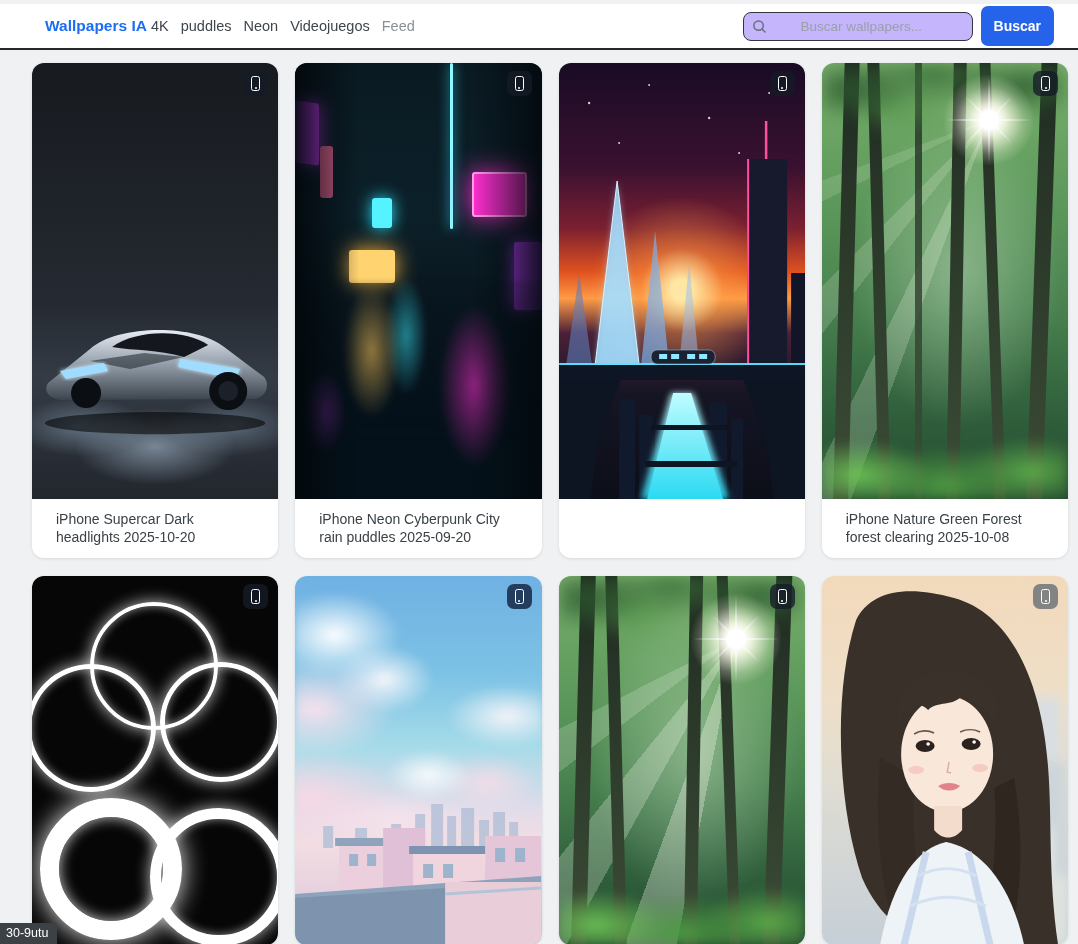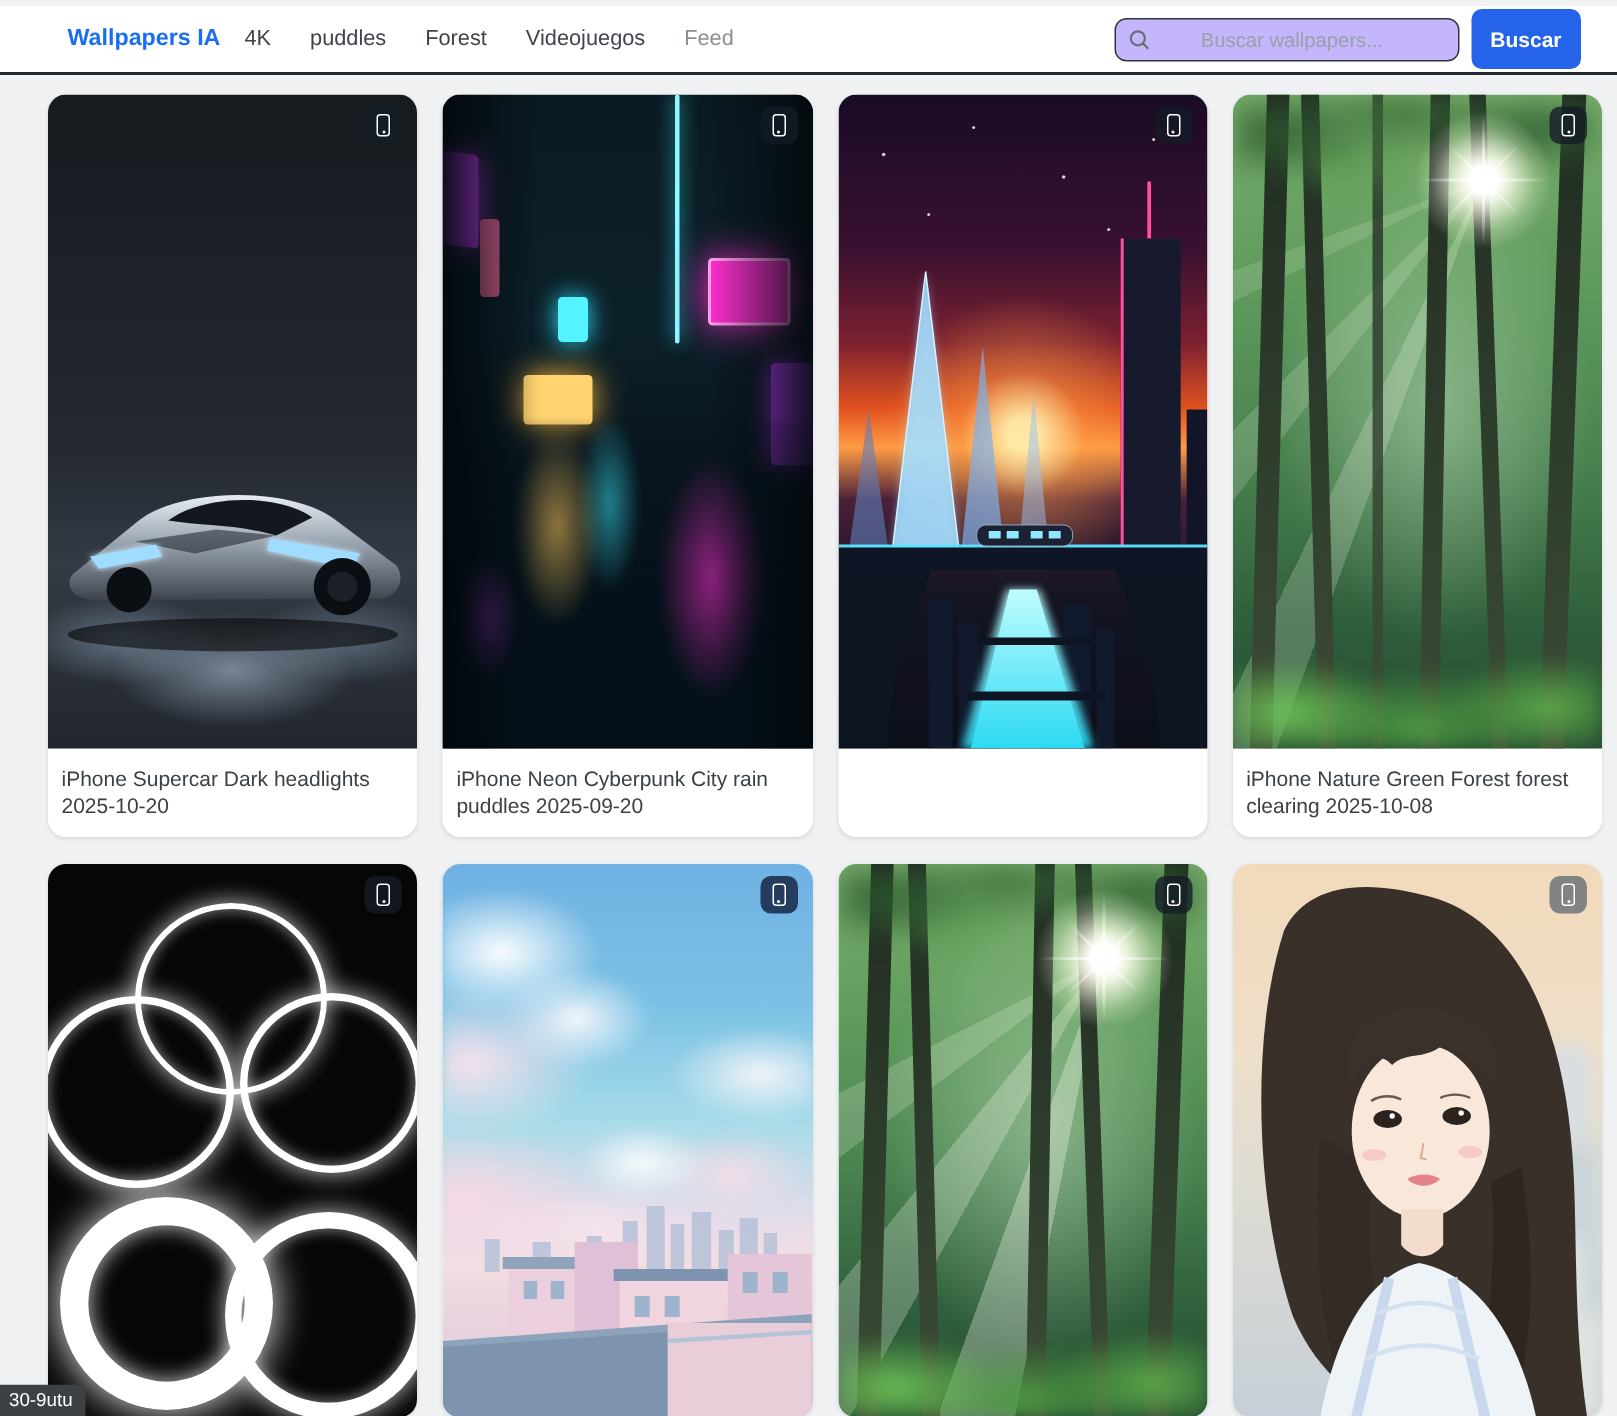--- a/index.html
+++ b/index.html
@@ -2,22 +2,22 @@
 <html><head>
 <meta charset="utf-8">
 <style>
   * { margin:0; padding:0; box-sizing:border-box; }
   html,body { width:1078px; height:944px; overflow:hidden;
     font-family:"Liberation Sans", sans-serif; background:#eff1f3; }
 
   
   .header { position:relative; margin-top:4px; height:46px; background:#fff;
     border-bottom:2px solid #24272b; display:flex; align-items:center; padding:0 24px 0 45px; }
-  .brand { color:#1b6ef3; font-weight:bold; font-size:15.5px; margin-right:16px; cursor:pointer; }
-  .nav { display:flex; align-items:flex-end; gap:26px; }
+  .brand { color:#1b6ef3; font-weight:bold; font-size:15.5px; margin-right:4px; cursor:pointer; }
+  .nav { display:flex; align-items:flex-end; gap:12px; }
   .nav-item { font-size:14.5px; color:#3f454d; cursor:pointer; }
   .nav-item.muted { color:#8a9097; }
   .search-wrap { margin-left:auto; display:flex; align-items:center; gap:8px; }
   .search-box { display:flex; align-items:center; width:230px; height:29px; background:#c4b5fd;
     border:1.7px solid #33373c; border-radius:8px; padding:0 8px;gap:28px; }
   .search-box svg { flex:0 0 auto; margin-right:6px; }
   .search-input { border:none; outline:none; width:100%; font-size:13.5px; color:#333;
     font-family:"Liberation Sans", sans-serif; background:transparent; }
   .search-input::placeholder { color:#9aa0a6; }
   .search-btn { height:40px; padding:0 13px; background:#2563eb; color:#fff; border:none;
@@ -25,21 +25,21 @@
     font-family:"Liberation Sans", sans-serif; }
 
   
   .grid { padding:13px 10px 0 32px; display:grid; grid-template-columns:repeat(4,1fr);
     column-gap:17px; row-gap:18px; }
   .card { background:#fff; border-radius:12px; box-shadow:0 1px 3px rgba(40,50,60,.12);
     overflow:hidden; cursor:pointer; }
   .thumb { position:relative; height:436px; overflow:hidden; }
   .row2 .thumb { height:369px; }
   .row2 { height:369px; }
-  .card-title { padding:11px 9px; font-size:14px; line-height:1.32; color:#3b4247; min-height:59px; }
+  .card-title { padding:11px 24px; font-size:14px; line-height:1.32; color:#3b4247; min-height:59px; }
 
   
   .badge { position:absolute; top:8px; right:10px; width:25px; height:25px; z-index:9;
     background:rgba(20,27,38,.78); border-radius:7px; display:flex; align-items:center; justify-content:center; }
   .badge.navy { background:rgba(22,40,70,.85); }
   .badge.gray { background:rgba(110,116,122,.85); }
   .phone-glyph { width:9px; height:15px; border:1.5px solid #fff; border-radius:2.5px; position:relative; }
   .phone-glyph::after { content:""; position:absolute; left:50%; bottom:1px; width:2px; height:2px;
     margin-left:-1px; background:#fff; border-radius:50%; }
 
@@ -154,21 +154,21 @@
     font-size:12.5px; padding:3px 9px 4px 6px; border-top-right-radius:3px; }
 </style>
 </head>
 <body>
 
 <header class="header">
   <div class="brand">Wallpapers IA</div>
   <nav class="nav">
     <span class="nav-item">4K</span>
     <span class="nav-item">puddles</span>
-    <span class="nav-item">Forest</span>
+    <span class="nav-item">Neon</span>
     <span class="nav-item">Videojuegos</span>
     <span class="nav-item muted">Feed</span>
   </nav>
   <div class="search-wrap">
     <div class="search-box">
       <svg width="15" height="15" viewBox="0 0 16 16">
         <circle cx="7" cy="7" r="5" fill="none" stroke="#6b7075" stroke-width="1.6"></circle>
         <line x1="10.6" y1="10.6" x2="14.4" y2="14.4" stroke="#6b7075" stroke-width="1.6"></line>
       </svg>
       <input class="search-input" type="text" placeholder="Buscar wallpapers..." style="">

